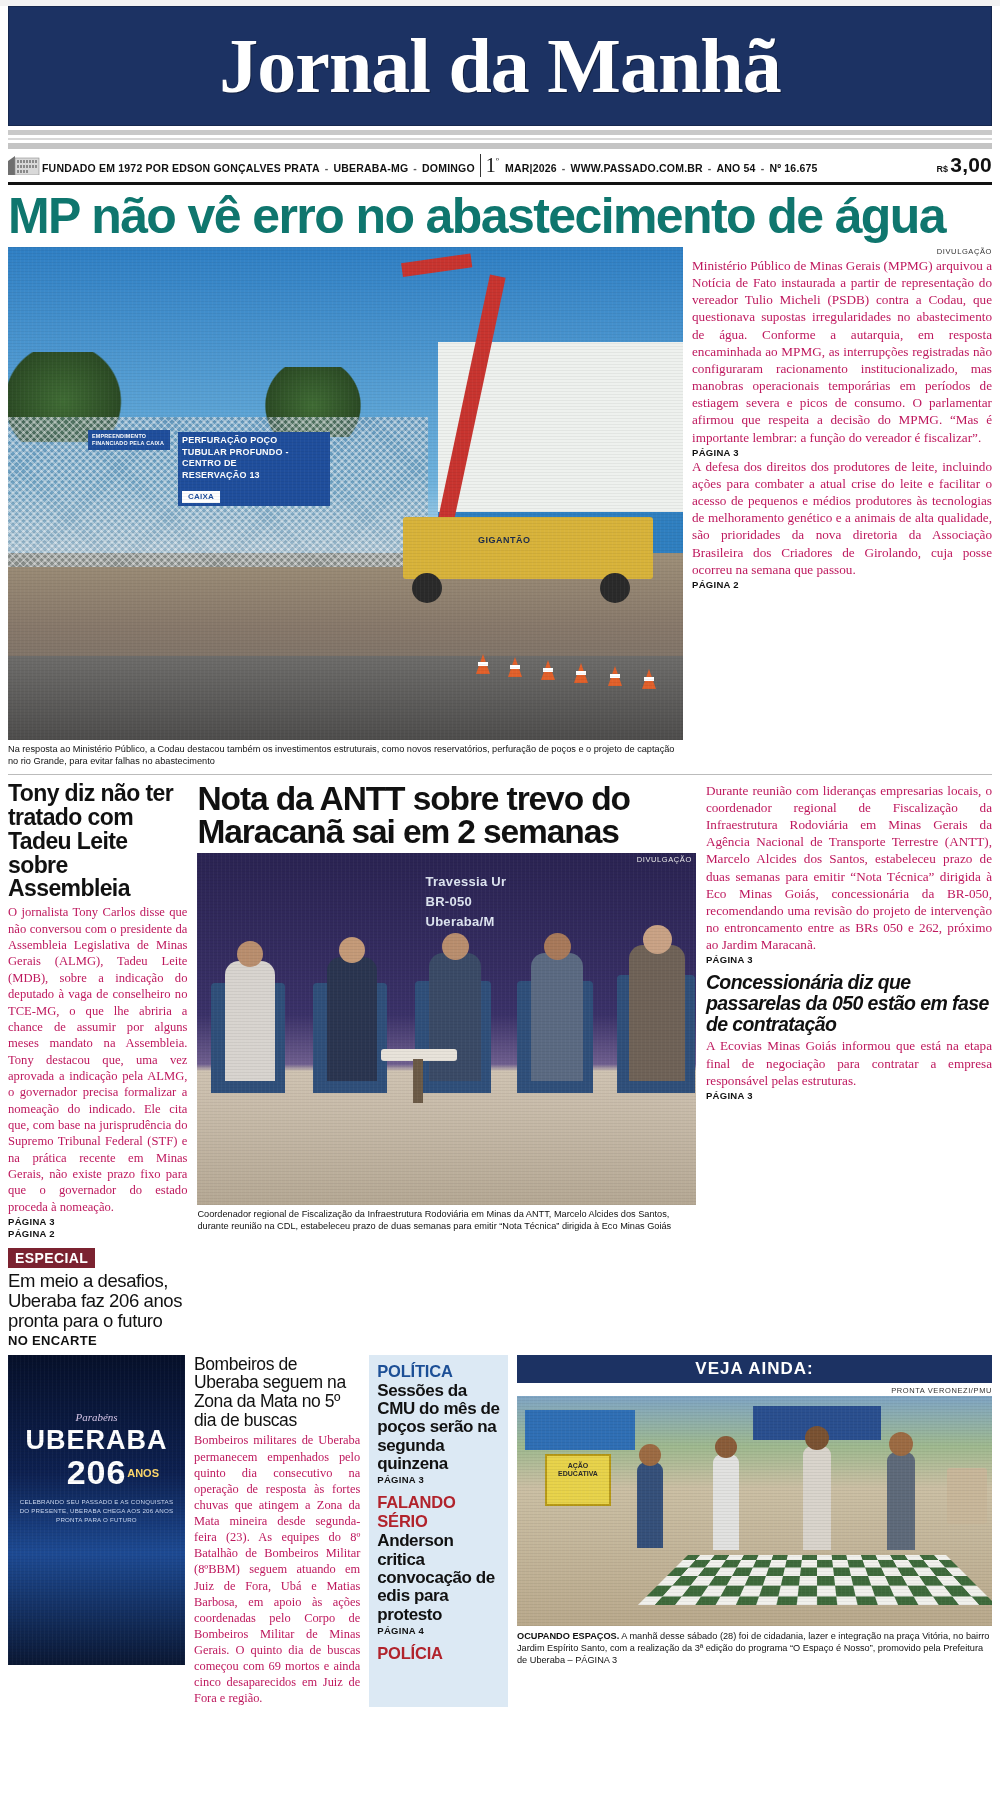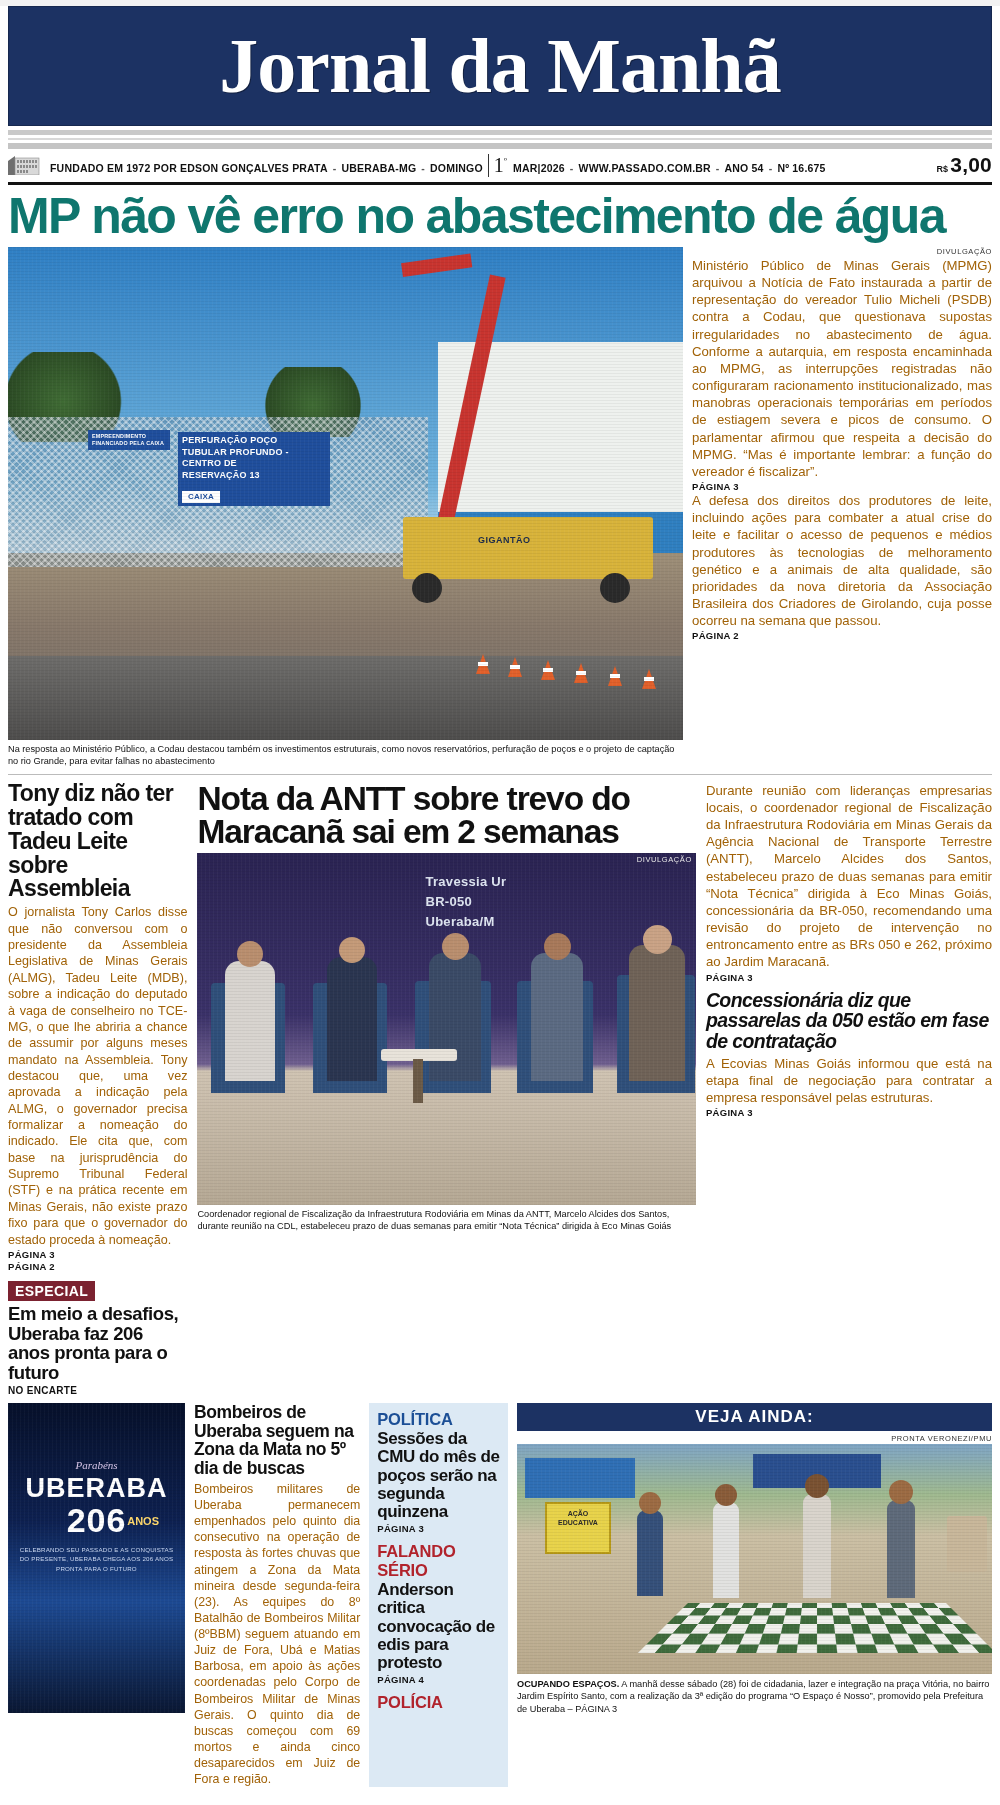--- a/index.html
+++ b/index.html
@@ -21,21 +21,21 @@
   .masthead-title {
     font-family:"Liberation Serif", serif; font-weight:700;
     color:#ffffff; font-size:78px; letter-spacing:-1px; line-height:1;
     text-shadow:1px 1px 0 rgba(0,0,0,.35);
   }
   .rule-thick { height:5px; background:#c9c9c9; margin-top:4px; }
   .rule-thin  { height:2px; background:#d8d8d8; margin-top:3px; }
   .rule-med   { height:6px; background:#c4c4c4; margin-top:3px; }
 
   .dateline {
-    display:flex; align-items:center; gap:8px;
+    display:flex; align-items:center; 
     padding:4px 0 3px 0; font-size:10.5px; letter-spacing:.2px;
     color:#111; white-space:nowrap;
   }
   .dateline .bldg { width:34px; height:20px; flex:0 0 34px; }
   .dateline .info { flex:1; display:flex; align-items:baseline; gap:5px; font-weight:600; }
   .dateline .sep { color:#555; }
   .dateline .daynum { font-family:"Liberation Serif", serif; font-size:20px; font-weight:400; padding:0 1px;
       border-left:1px solid #333; padding-left:5px;}
   .dateline .ord { font-size:9px; vertical-align:super; }
   .price { margin-left:auto; display:flex; align-items:baseline; gap:2px; }
@@ -59,22 +59,22 @@
 
   .photo { position:relative; overflow:hidden; background:#9fb7c9; }
   .photo-main { height:493px; }
 
   .caption {
     font-size:9.2px; line-height:1.35; color:#111; margin-top:3px;
     font-family:"Liberation Sans", sans-serif;
   }
 
   .body-serif {
-    font-family:Liberation Sans, sans-serif; font-size:13.2px; line-height:1.30;
-    text-align:justify; hyphens:auto; color:#a16207;
+    font-family:Liberation Serif, serif; font-size:13.2px; line-height:1.30;
+    text-align:justify; hyphens:auto; color:#be185d;
   }
   .pagina { font-size:9.5px; font-weight:700; letter-spacing:.3px; margin-top:1px; }
 
   .sub-head {
     font-family:"Liberation Sans", sans-serif; font-weight:700;
     font-size:21.5px; line-height:1.06; letter-spacing:-.6px; margin:7px 0 3px 0;
   }
   .sub-head-italic { font-style:italic; }
 
   .hr-gray { height:1px; background:#bbb; margin:6px 0 5px 0; }
@@ -87,29 +87,29 @@
 
   .head-2 {
     font-family:"Liberation Sans", sans-serif; font-weight:700;
     font-size:23px; line-height:1.04; letter-spacing:-.6px; margin-bottom:3px;
   }
   .head-antt {
     font-family:"Liberation Sans", sans-serif; font-weight:700;
     font-size:33.5px; line-height:1.0; letter-spacing:-1.1px; margin-bottom:4px;
   }
   .head-3 {
-    font-family:"Liberation Sans", sans-serif; font-weight:700;
+    font-family:"Liberation Sans", sans-serif; font-weight:400;
     font-size:18.5px; line-height:1.07; letter-spacing:-.4px;
   }
 
   .especial-tag {
     background:#7b2230; color:#fff; font-weight:700; font-size:14px;
     letter-spacing:.4px; padding:2px 7px; display:inline-block; margin-bottom:3px;
   }
-  .no-encarte { font-size:10px; font-weight:700; letter-spacing:.3px; margin-top:2px; }
+  .no-encarte { font-size:13px; font-weight:700; letter-spacing:.3px; margin-top:2px; }
 
   
   .bottom-zone { display:flex; gap:9px; margin-top:7px; }
   .bz-a { width:177px; }
   .bz-b { width:168px; }
   .bz-c { width:140px; }
   .bz-d { width:480px; }
 
   .ad-especial {
     width:177px; height:310px; position:relative; overflow:hidden;

